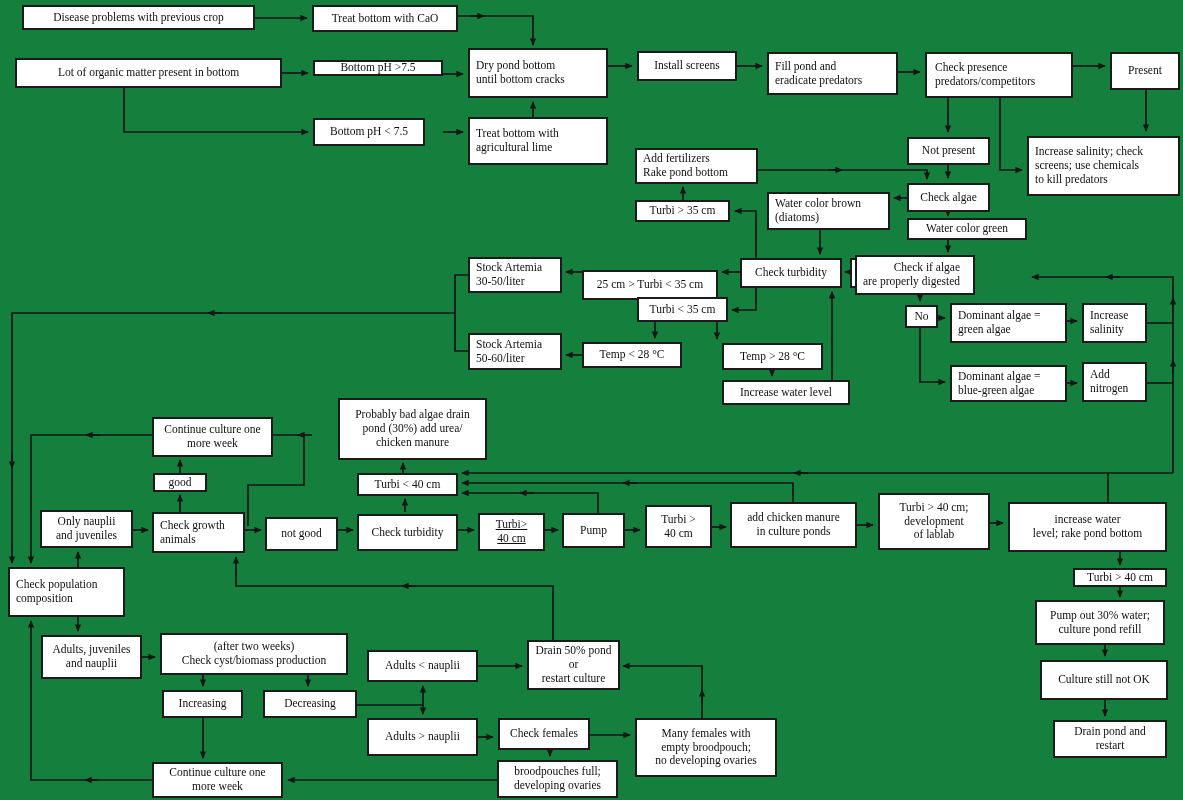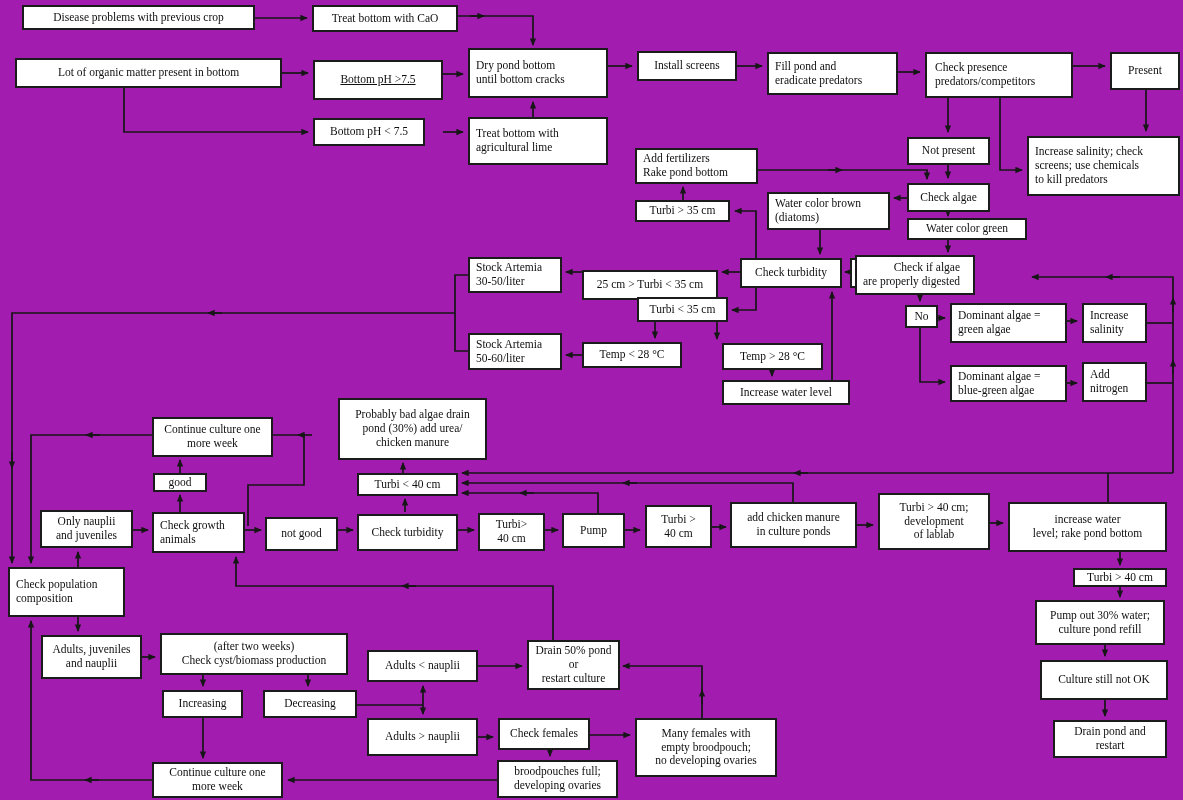--- a/index.html
+++ b/index.html
@@ -1,17 +1,17 @@
 <!DOCTYPE html>
 <html><head>
 <meta charset="utf-8">
 <style>
   html,body{margin:0;padding:0;background:#ffffff;}
   #canvas{
-    position:relative;width:1183px;height:800px;background:#a21caf;overflow:hidden;
+    position:relative;width:1183px;height:800px;background:#15803d;overflow:hidden;
     font-family:"Liberation Serif", serif;
   }
   #wires{position:absolute;left:0;top:0;width:1183px;height:800px;}
   #wires polyline{fill:none;stroke:#161616;stroke-width:1.7;}
   .node{
     position:absolute;box-sizing:border-box;
     border:2px solid #1b1b1b;background:#ffffff;
     display:flex;align-items:center;justify-content:center;
     font-size:11.5px;line-height:1.2;color:#0f0f0f;
     text-align:center;white-space:pre-line;padding:1px 3px;
@@ -130,21 +130,21 @@
     <div class="node" style="left: 312px; top: 5px; width: 146px; height: 27px;">Treat bottom with CaO</div>
     <div class="node left" style="left: 468px; top: 48px; width: 140px; height: 50px;">Dry pond bottom
 until bottom cracks</div>
     <div class="node" style="left: 637px; top: 51px; width: 100px; height: 30px;">Install screens</div>
     <div class="node left" style="left: 767px; top: 52px; width: 131px; height: 43px;">Fill pond and
 eradicate predators</div>
     <div class="node left" style="left: 925px; top: 52px; width: 148px; height: 46px; padding-left: 8px;">Check presence
 predators/competitors</div>
     <div class="node" style="left: 1110px; top: 52px; width: 70px; height: 38px;">Present</div>
     <div class="node" style="left: 15px; top: 58px; width: 267px; height: 30px;">Lot of organic matter present in bottom</div>
-    <div class="node" style="left: 313px; top: 60px; width: 130px; height: 40px; text-decoration: underline;">Bottom pH &gt;7.5</div>
+    <div class="node" style="left: 313px; top: 60px; width: 130px; height: 16px;">Bottom pH &gt;7.5</div>
     <div class="node" style="left: 313px; top: 118px; width: 112px; height: 28px;">Bottom pH &lt; 7.5</div>
     <div class="node left" style="left: 468px; top: 117px; width: 140px; height: 48px;">Treat bottom with
 agricultural lime</div>
     <div class="node" style="left: 907px; top: 137px; width: 83px; height: 28px;">Not present</div>
     <div class="node left" style="left: 1027px; top: 136px; width: 153px; height: 60px;">Increase salinity; check
 screens; use chemicals
 to kill predators</div>
     <div class="node left" style="left: 635px; top: 148px; width: 123px; height: 36px;">Add fertilizers
 Rake pond bottom</div>
     <div class="node" style="left: 907px; top: 183px; width: 83px; height: 29px;">Check algae</div>
@@ -180,21 +180,21 @@
 pond (30%) add urea/
 chicken manure</div>
     <div class="node" style="left: 153px; top: 473px; width: 54px; height: 19px;">good</div>
     <div class="node" style="left: 357px; top: 473px; width: 101px; height: 23px;">Turbi &lt; 40 cm</div>
     <div class="node" style="left: 40px; top: 510px; width: 93px; height: 38px;">Only nauplii
 and juveniles</div>
     <div class="node left" style="left: 152px; top: 512px; width: 93px; height: 41px;">Check growth
 animals</div>
     <div class="node" style="left: 265px; top: 517px; width: 73px; height: 34px;">not good</div>
     <div class="node" style="left: 357px; top: 514px; width: 101px; height: 37px;">Check turbidity</div>
-    <div class="node" style="left: 478px; top: 513px; width: 67px; height: 38px;">Turbi&gt;
+    <div class="node" style="left: 478px; top: 513px; width: 67px; height: 38px; text-decoration: underline;">Turbi&gt;
 40 cm</div>
     <div class="node" style="left: 562px; top: 513px; width: 63px; height: 35px;">Pump</div>
     <div class="node" style="left: 645px; top: 505px; width: 67px; height: 43px;">Turbi &gt;
 40 cm</div>
     <div class="node" style="left: 730px; top: 502px; width: 127px; height: 46px;">add chicken manure
 in culture ponds</div>
     <div class="node" style="left: 878px; top: 493px; width: 112px; height: 57px;">Turbi &gt; 40 cm;
 development
 of lablab</div>
     <div class="node" style="left: 1008px; top: 502px; width: 159px; height: 50px;">increase water

